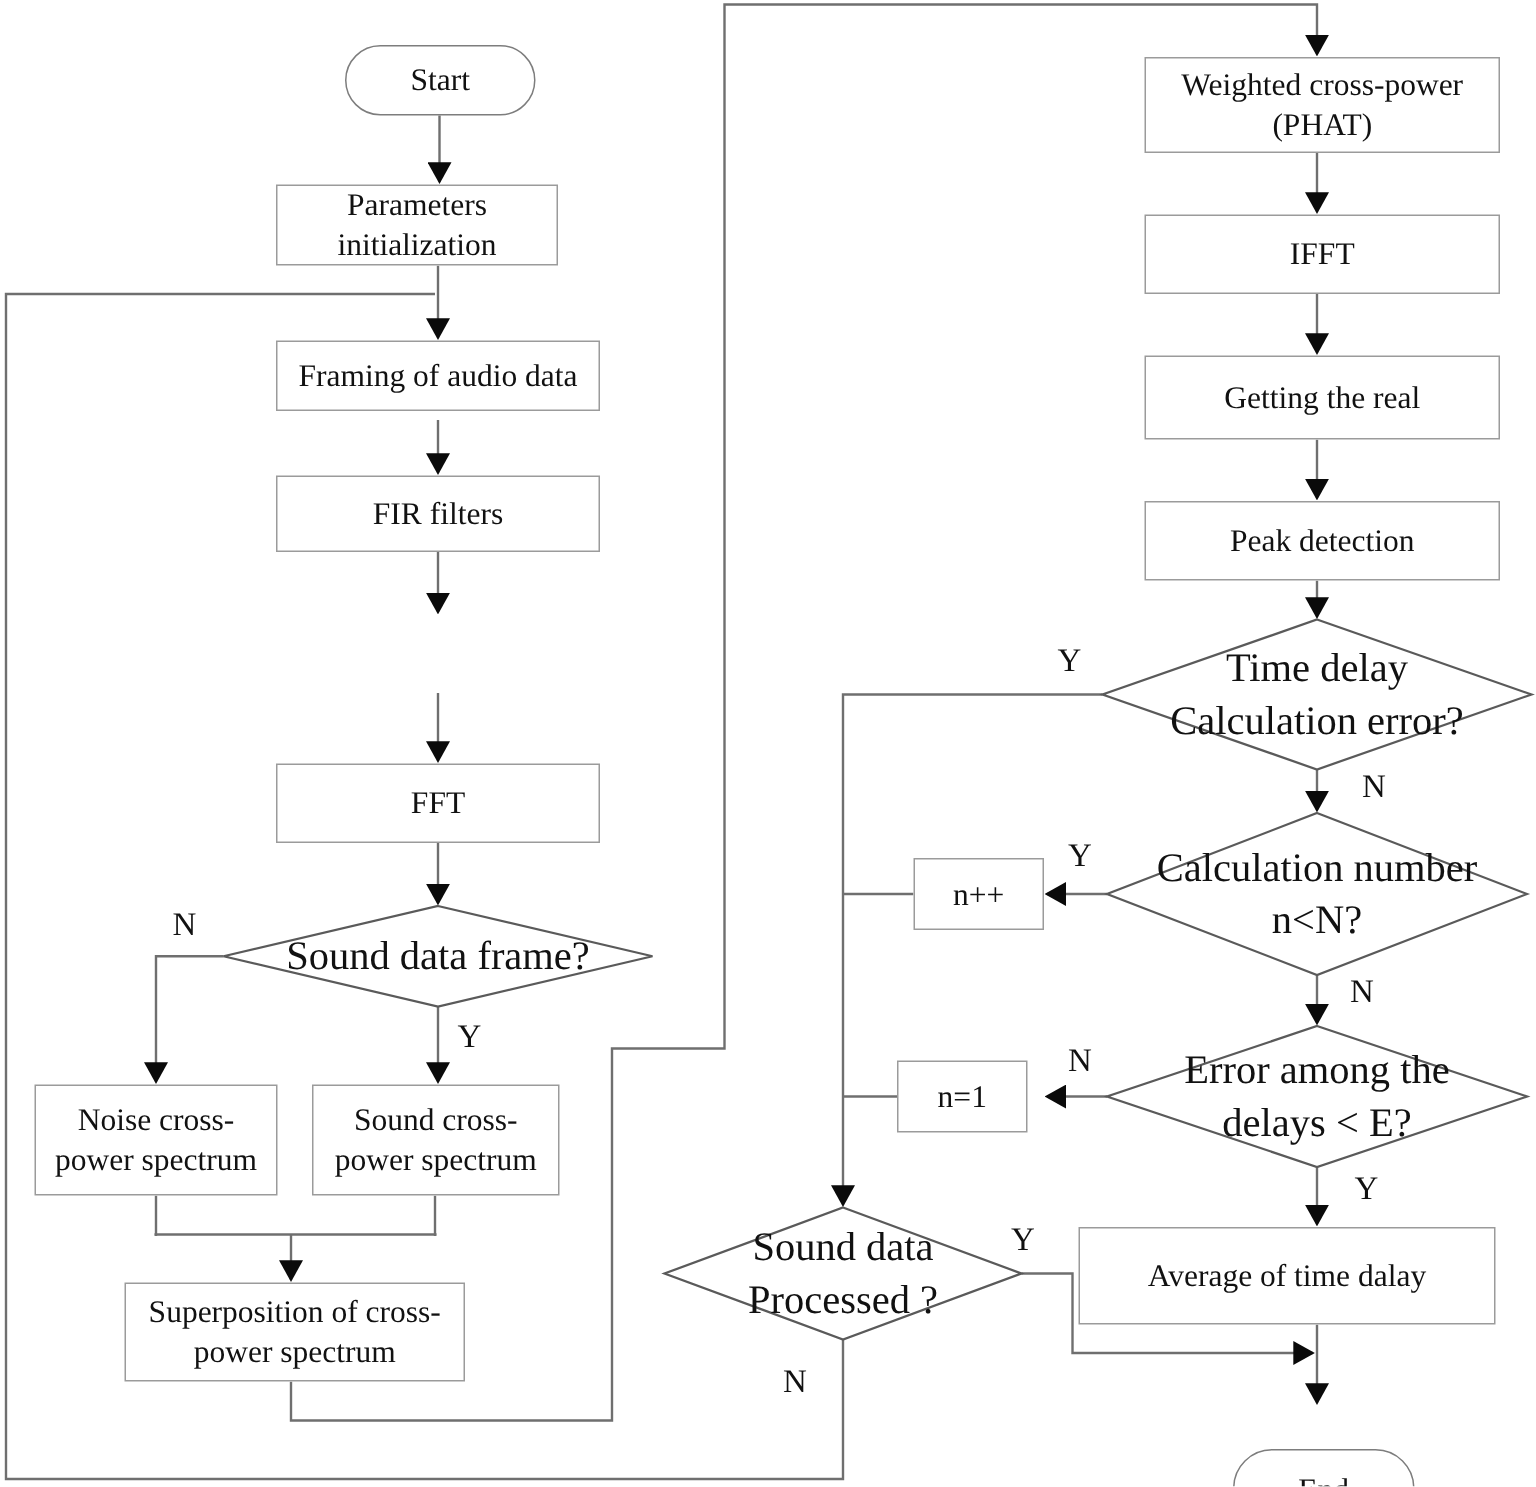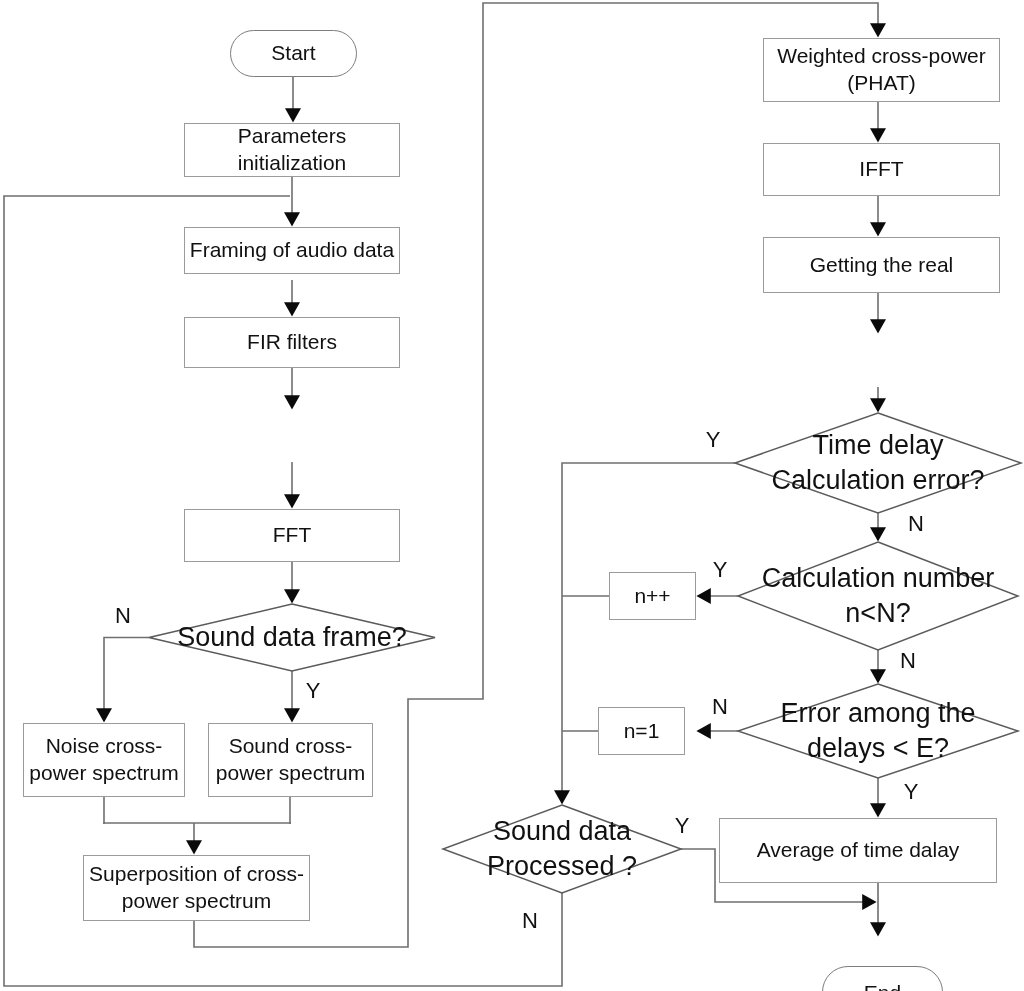--- a/index.html
+++ b/index.html
@@ -2,21 +2,21 @@
 <html style="--wire: #6f6f6f; --box-border: #9b9b9b; --diamond-border: #5a5a5a; --arrow: #0a0a0a; --text: #111111; --background: #ffffff;"><head>
 <meta charset="utf-8">
 <style>
   :root{
     --wire:#6f6f6f; --box-border:#9b9b9b; --diamond-border:#5a5a5a;
     --arrow:#0a0a0a; --text:#111111; --background:#ffffff;
   }
   html,body{margin:0;padding:0;background:var(--background);}
   #canvas{
     position:relative;width:1024px;height:991px;background:var(--background);
-    font-family:Liberation Sans, sans-serif;color:var(--text);
+    font-family:Liberation Serif, serif;color:var(--text);
     overflow:hidden;
   }
   #wires{position:absolute;left:0;top:0;}
   .wire polyline{fill:none;stroke:var(--wire);stroke-width:1.6px;}
   .diamonds polygon{fill:#ffffff;stroke:var(--diamond-border);stroke-width:1.5px;}
   #arrowhead path{fill:var(--arrow);}
   .node{
     position:absolute;display:flex;align-items:center;justify-content:center;
     text-align:center;background:#ffffff;border:1.5px solid var(--box-border);
     font-size:21px;line-height:1.28;white-space:pre-line;box-sizing:border-box;
@@ -78,36 +78,37 @@
     <g class="diamonds">
       <polygon points="292,604 435,637.5 292,671 149,637.5"></polygon>
       <polygon points="878,413 1021,463 878,513 735,463"></polygon>
       <polygon points="878,542 1018,596 878,650 738,596"></polygon>
       <polygon points="878,684 1018,731 878,778 738,731"></polygon>
       <polygon points="562,805 681,849 562,893 443,849"></polygon>
     </g>
   </svg>
 
   <div class="node terminator" style="left:230px;top:30px;width:127px;height:47px;">Start</div>
-  <div class="node" style="left:184px;top:123px;width:216px;height:54px;">Parameters
+  <div class="node" style="left:184px;top:123px;width:188px;height:54px;">Parameters
 initialization</div>
   <div class="node" style="left:184px;top:227px;width:216px;height:47px;">Framing of audio data</div>
   <div class="node" style="left:184px;top:317px;width:216px;height:51px;">FIR filters</div>
   <div class="node" style="left:184px;top:509px;width:216px;height:53px;">FFT</div>
   <div class="node" style="left:23px;top:723px;width:162px;height:74px;">Noise cross-
 power spectrum</div>
   <div class="node" style="left:208px;top:723px;width:165px;height:74px;">Sound cross-
 power spectrum</div>
   <div class="node" style="left:83px;top:855px;width:227px;height:66px;">Superposition of cross-
 power spectrum</div>
 
   <div class="node" style="left:763px;top:38px;width:237px;height:64px;">Weighted cross-power
 (PHAT)</div>
   <div class="node" style="left:763px;top:143px;width:237px;height:53px;">IFFT</div>
   <div class="node" style="left:763px;top:237px;width:237px;height:56px;">Getting the real</div>
+  <div class="node" style="left:763px;top:334px;width:237px;height:53px;">Peak detection</div>
   <div class="node" style="left:609px;top:572px;width:87px;height:48px;">n++</div>
   <div class="node" style="left:598px;top:707px;width:87px;height:48px;">n=1</div>
   <div class="node" style="left:719px;top:818px;width:278px;height:65px;">Average of time dalay</div>
   <div class="node terminator" style="left:822px;top:966px;width:121px;height:55px;">End</div>
 
   <div class="dtext" style="left:149px;top:604px;width:286px;height:67px;">Sound data frame?</div>
   <div class="dtext" style="left:735px;top:413px;width:286px;height:100px;">Time delay
 Calculation error?</div>
   <div class="dtext" style="left:738px;top:542px;width:280px;height:108px;">Calculation number
 n&lt;N?</div>

